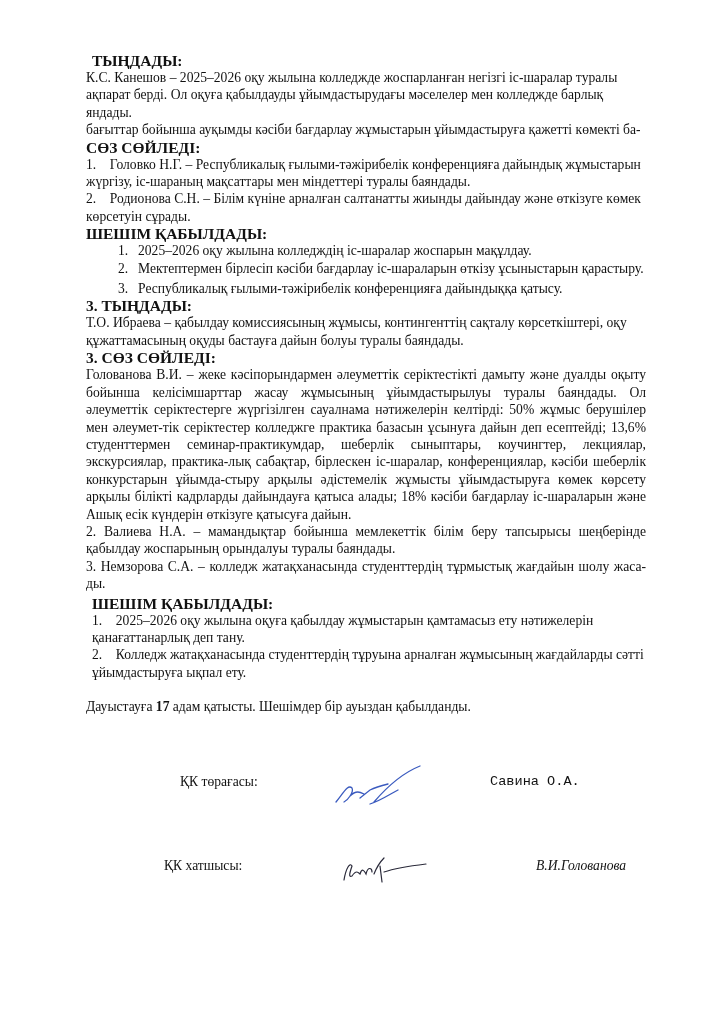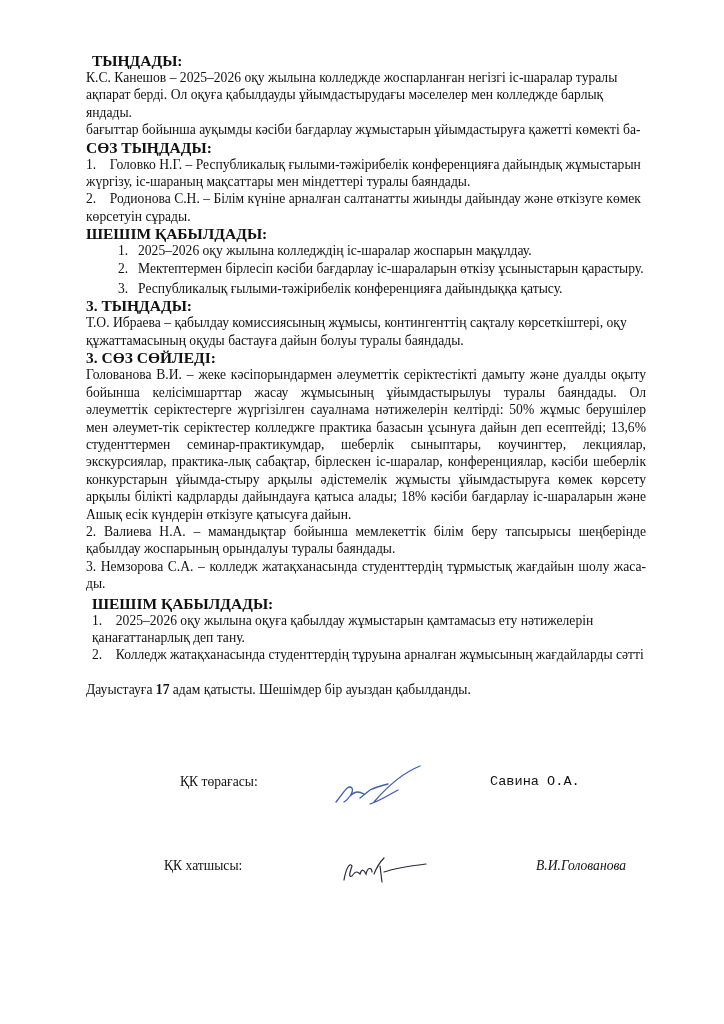--- a/index.html
+++ b/index.html
@@ -29,21 +29,21 @@
 <div class="page">
 
   <p class="h ind">ТЫҢДАДЫ:</p>
   <div>
     <p>К.С. Канешов – 2025–2026 оқу жылына колледжде жоспарланған негізгі іс-шаралар туралы</p>
     <p>ақпарат берді. Ол оқуға қабылдауды ұйымдастырудағы мәселелер мен колледжде барлық</p>
     <p>яндады.</p>
     <p>бағыттар бойынша ауқымды кәсіби бағдарлау жұмыстарын ұйымдастыруға қажетті көмекті ба-</p>
   </div>
 
-  <p class="h">СӨЗ ТЫҢДАДЫ:</p>
+  <p class="h">СӨЗ СӨЙЛЕДІ:</p>
   <div>
     <p><span>1.</span>&nbsp;&nbsp;&nbsp;&nbsp;<span>Головко Н.Г. – Республикалық ғылыми-тәжірибелік конференцияға дайындық жұмыстарын</span></p>
     <p>жүргізу, іс-шараның мақсаттары мен міндеттері туралы баяндады.</p>
     <p><span>2.</span>&nbsp;&nbsp;&nbsp;&nbsp;<span>Родионова С.Н. – Білім күніне арналған салтанатты жиынды дайындау және өткізуге көмек</span></p>
     <p>көрсетуін сұрады.</p>
   </div>
 
   <p class="h">ШЕШІМ ҚАБЫЛДАДЫ:</p>
   <ul class="dec-list">
     <li>
@@ -69,20 +69,21 @@
   <p class="h">3. СӨЗ СӨЙЛЕДІ:</p>
   <p class="j">Голованова В.И. – жеке кәсіпорындармен әлеуметтік серіктестікті дамыту және дуалды оқыту бойынша келісімшарттар жасау жұмысының ұйымдастырылуы туралы баяндады. Ол әлеуметтік серіктестерге жүргізілген сауалнама нәтижелерін келтірді: 50% жұмыс берушілер мен әлеумет-тік серіктестер колледжге практика базасын ұсынуға дайын деп есептейді; 13,6% студенттермен семинар-практикумдар, шеберлік сыныптары, коучингтер, лекциялар, экскурсиялар, практика-лық сабақтар, бірлескен іс-шаралар, конференциялар, кәсіби шеберлік конкурстарын ұйымда-стыру арқылы әдістемелік жұмысты ұйымдастыруға көмек көрсету арқылы білікті кадрларды дайындауға қатыса алады; 18% кәсіби бағдарлау іс-шараларын және Ашық есік күндерін өткізуге қатысуға дайын.</p>
   <p class="j">2. Валиева Н.А. – мамандықтар бойынша мемлекеттік білім беру тапсырысы шеңберінде қабылдау жоспарының орындалуы туралы баяндады.</p>
   <p class="j">3. Немзорова С.А. – колледж жатақханасында студенттердің тұрмыстық жағдайын шолу жаса-ды.</p>
 
   <p class="h ind" style="margin-top:2px">ШЕШІМ ҚАБЫЛДАДЫ:</p>
   <div class="dec2-list">
     <p><span>1.</span>&nbsp;&nbsp;&nbsp;&nbsp;<span>2025–2026 оқу жылына оқуға қабылдау жұмыстарын қамтамасыз ету нәтижелерін</span></p>
     <p>қанағаттанарлық деп тану.</p>
     <p><span>2.</span>&nbsp;&nbsp;&nbsp;&nbsp;<span>Колледж жатақханасында студенттердің тұруына арналған жұмысының жағдайларды сәтті</span></p>
+    <p>ұйымдастыруға ықпал ету.</p>
   </div>
 
   <div class="gap"></div>
   <p class="vote"><span>Дауыстауға </span><b>17</b><span> адам қатысты. Шешімдер бір ауыздан қабылданды.</span></p>
 </div>
 
 <div class="sig-row" style="top:768px;">
   <span class="sig-label" style="left:180px; top:6px;">ҚК төрағасы:</span>
   <svg class="signature" width="100" height="50" viewBox="0 0 100 50" style="left:330px; top:-6px;">
     <path d="M6 40 C 14 30, 18 22, 22 26 C 24 30, 18 38, 14 40 M 20 34 C 26 28, 30 30, 34 32 M 30 36 L 40 28 C 44 26, 50 24, 58 22 M 44 40 C 56 26, 70 12, 90 4 M 40 42 C 52 38, 60 32, 68 28" fill="none" stroke="#3b5bbf" stroke-width="1.3" stroke-linecap="round"></path>

